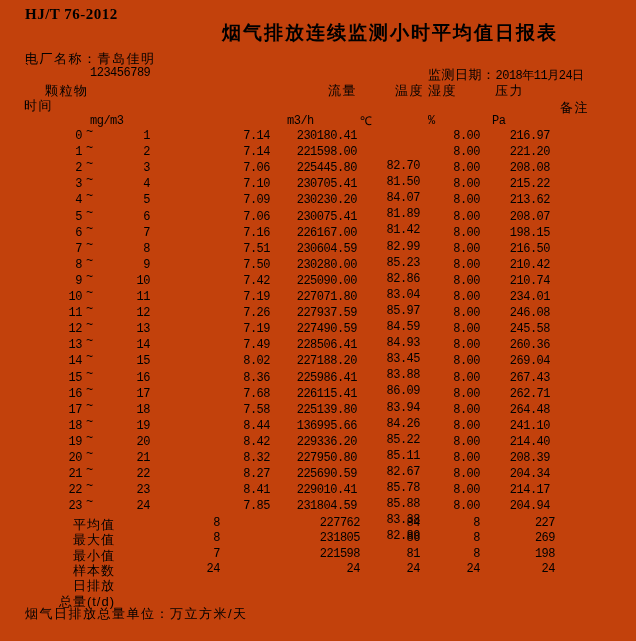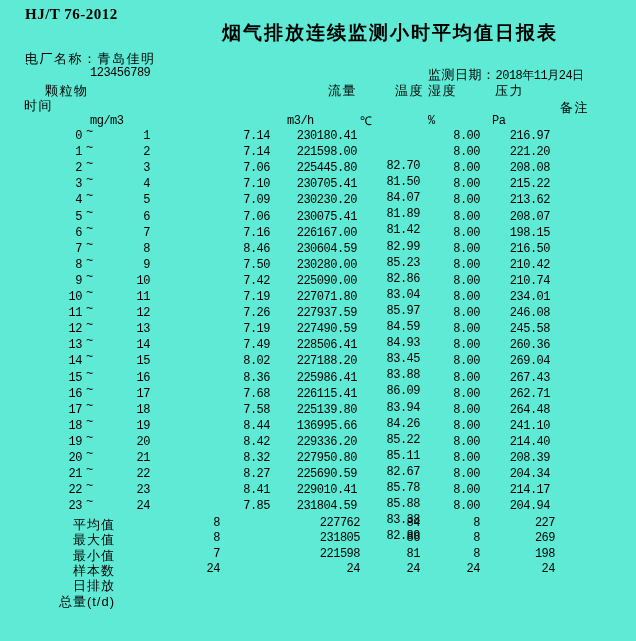--- a/index.html
+++ b/index.html
@@ -1,19 +1,19 @@
 <!DOCTYPE html>
 <html><head>
 <meta charset="utf-8">
 <style>
   html,body{margin:0;padding:0;background:#ffffff;}
   .page{
     position:relative;
     width:636px;height:641px;
-    background:#5eead4;
+    background:#c2410c;
     color:#000000;
     font-family:"Liberation Sans",sans-serif;
     overflow:hidden;
   }
   .abs{position:absolute;white-space:nowrap;}
   .num{font-family:"Liberation Mono","DejaVu Sans Mono",monospace;font-size:12px;letter-spacing:-0.5px;}
   .cjk{font-size:13px;letter-spacing:1.5px;}
   .std{left:25px;top:6px;font-family:"Liberation Serif",serif;font-weight:bold;font-size:15px;letter-spacing:0.5px;}
   .title{left:222px;top:20px;font-weight:bold;font-size:19px;letter-spacing:2px;}
   .plant-line{left:25px;top:50px;}
@@ -145,21 +145,21 @@
         <span class="c-pm">7.16</span>
         <span class="c-flow">226167.00</span>
         <span class="c-temp">85.23</span>
         <span class="c-hum">8.00</span>
         <span class="c-press">198.15</span>
       </div>
       <div class="row num" style="top: 241.7px;">
         <span class="c-hs">7</span>
         <span class="c-tilde">~</span>
         <span class="c-he">8</span>
-        <span class="c-pm">8.46</span>
+        <span class="c-pm">7.51</span>
         <span class="c-flow">230604.59</span>
         <span class="c-temp">82.86</span>
         <span class="c-hum">8.00</span>
         <span class="c-press">216.50</span>
       </div>
       <div class="row num" style="top: 257.8px;">
         <span class="c-hs">8</span>
         <span class="c-tilde">~</span>
         <span class="c-he">9</span>
         <span class="c-pm">7.50</span>
@@ -363,14 +363,15 @@
       <div class="row num" style="top: 592.5px;">
         <span class="s-label">总量(t/d)</span>
         <span class="s-pm"></span>
         <span class="s-flow"></span>
         <span class="s-temp"></span>
         <span class="s-hum"></span>
         <span class="s-press"></span>
       </div>
     </div>
 
+  <div class="abs cjk footnote">烟气日排放总量单位：万立方米/天</div>
 
 </div>
 
 </body></html>

